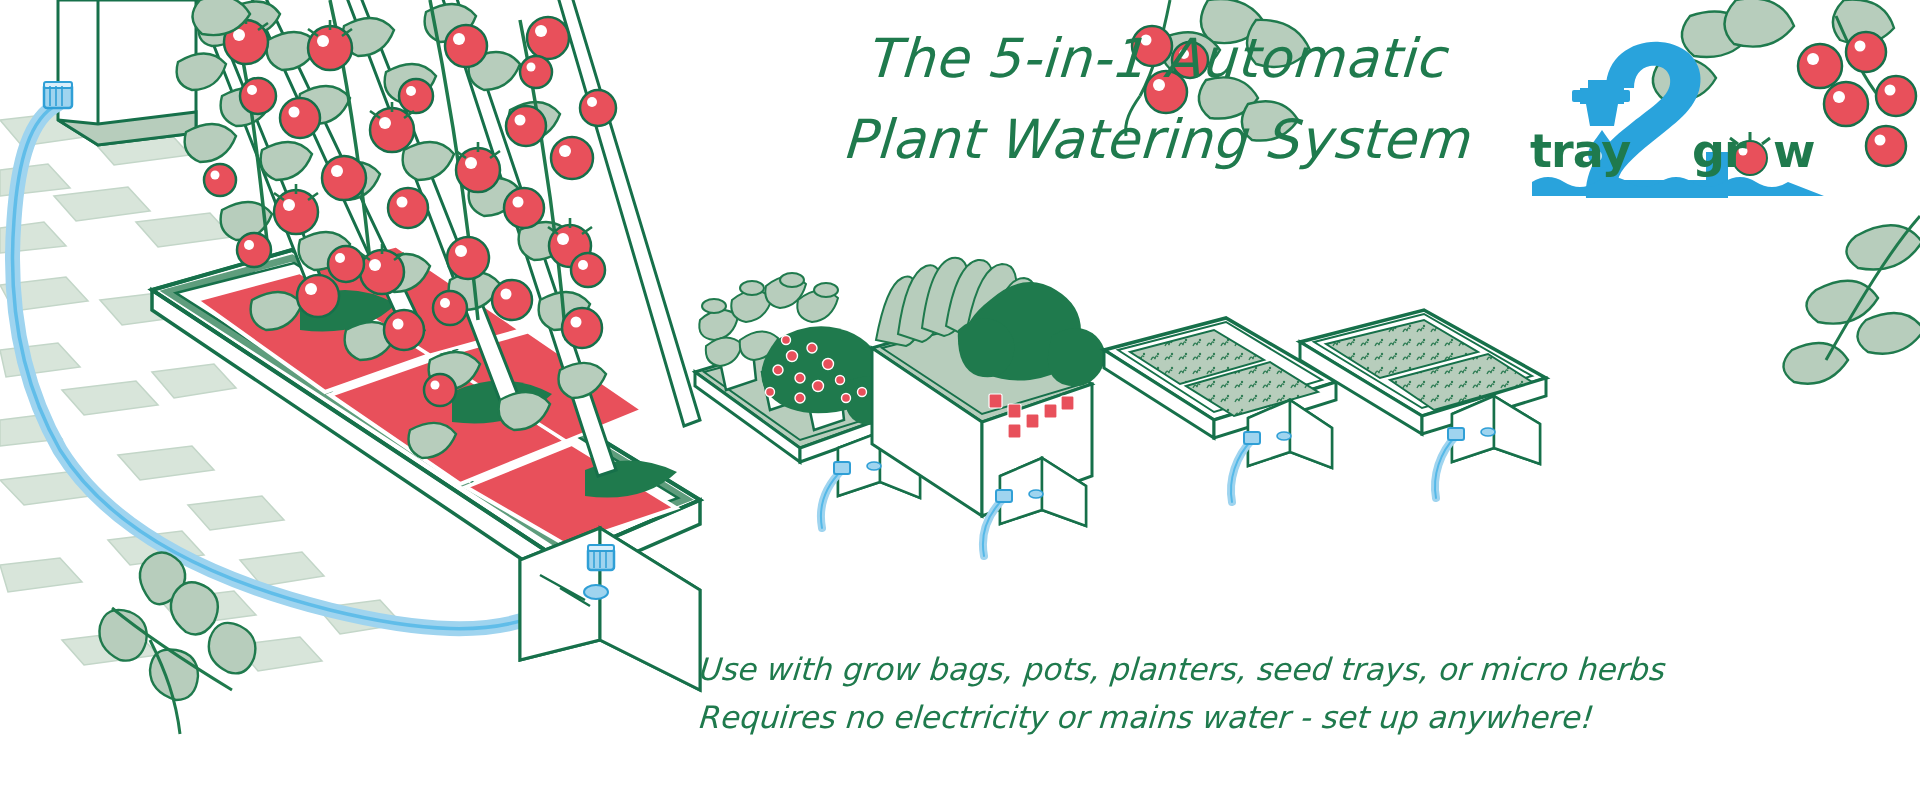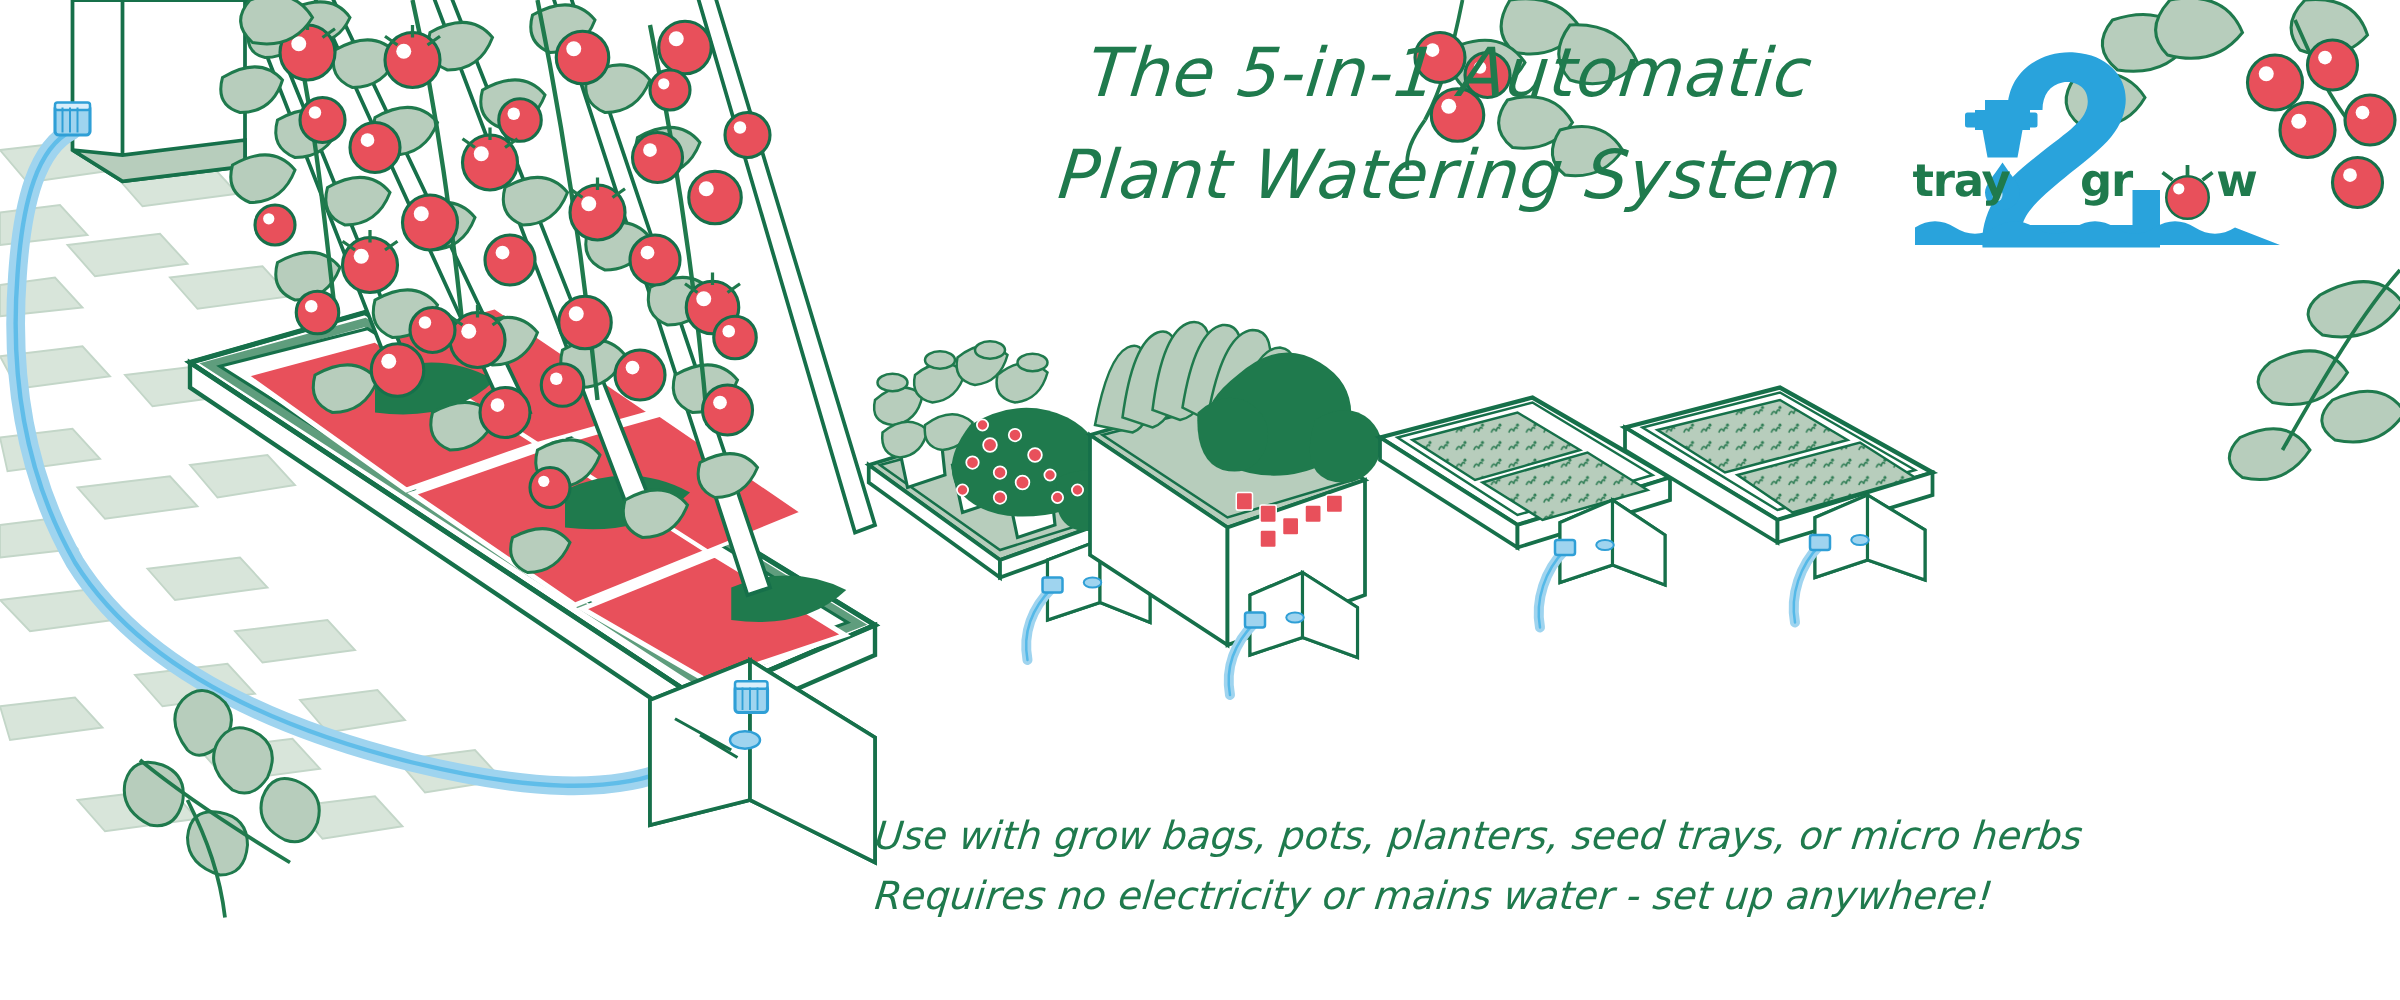--- a/index.html
+++ b/index.html
@@ -66,28 +66,28 @@
     width:300px;height:170px;
   }
   .logo-text{
     position:absolute;
     left:0;top:88px;
     width:300px;height:60px;
   }
   .logo-word{
     position:absolute;
     font-family:"DejaVu Sans", sans-serif;
-    font-size:36px;
+    font-size:46px;
     font-weight:700;
     color:#1f7a4d;
     letter-spacing:-1px;
     line-height:1;
   }
   .logo-tray{left:2px;top:10px;}
-  .logo-gr{left:136px;top:10px;}
+  .logo-gr{left:164px;top:10px;}
   .logo-w{left:245px;top:10px;}
 </style>
 </head>
 <body>
 
 <div class="banner">
 
   <svg class="layer" width="1920" height="800" viewBox="0 0 1920 800" xmlns="http://www.w3.org/2000/svg">
     <defs>
       <pattern id="sprouts" width="14" height="14" patternUnits="userSpaceOnUse">

